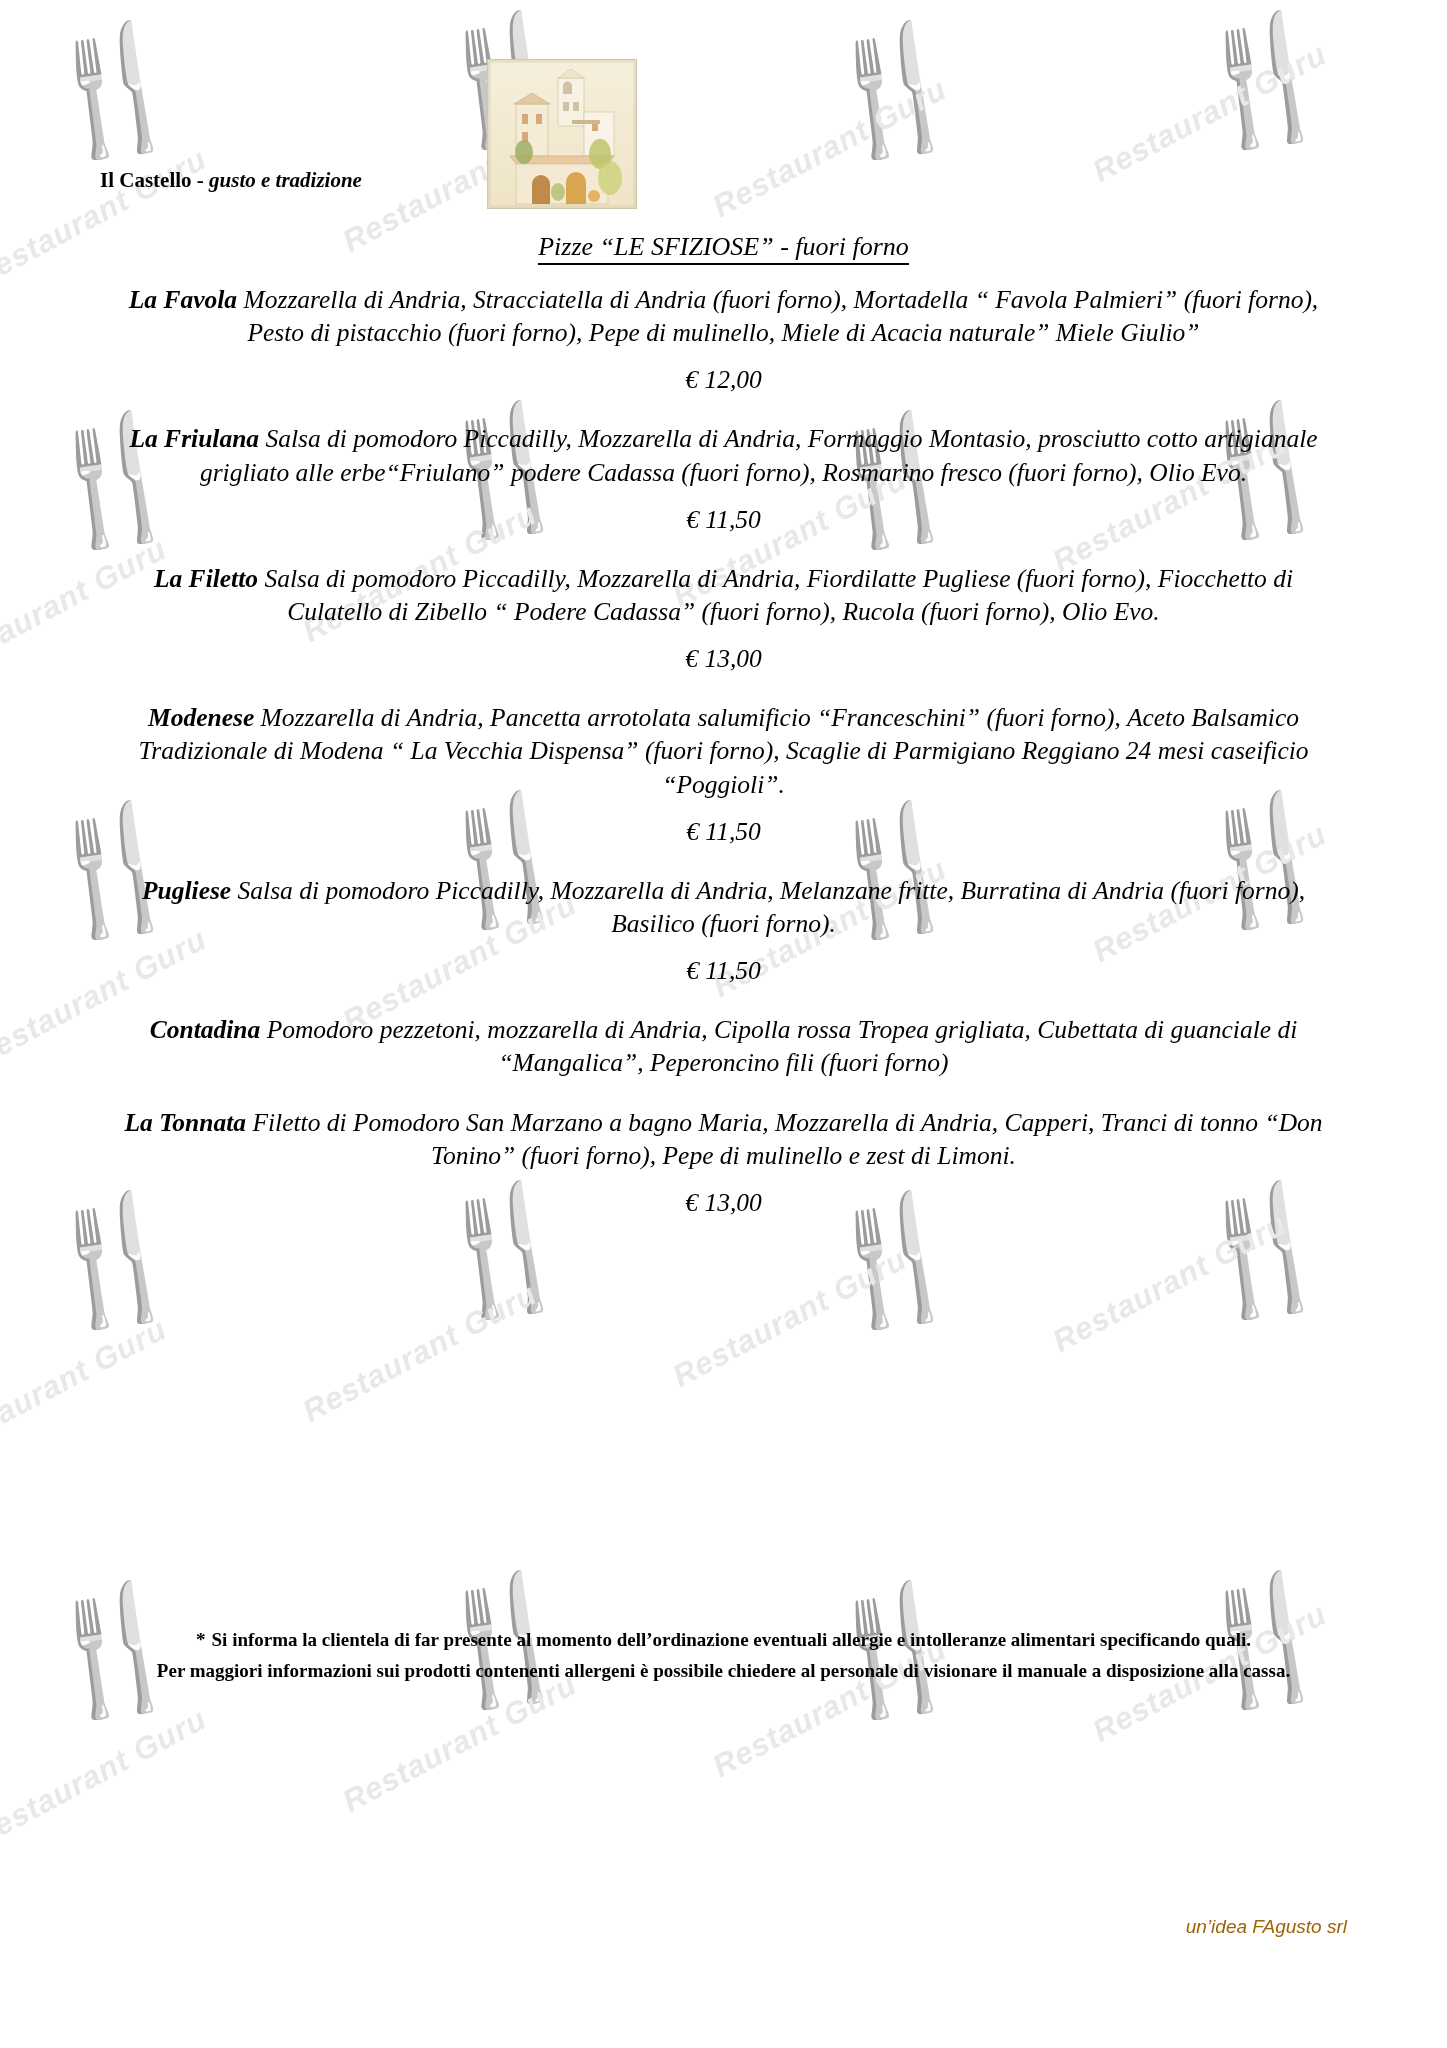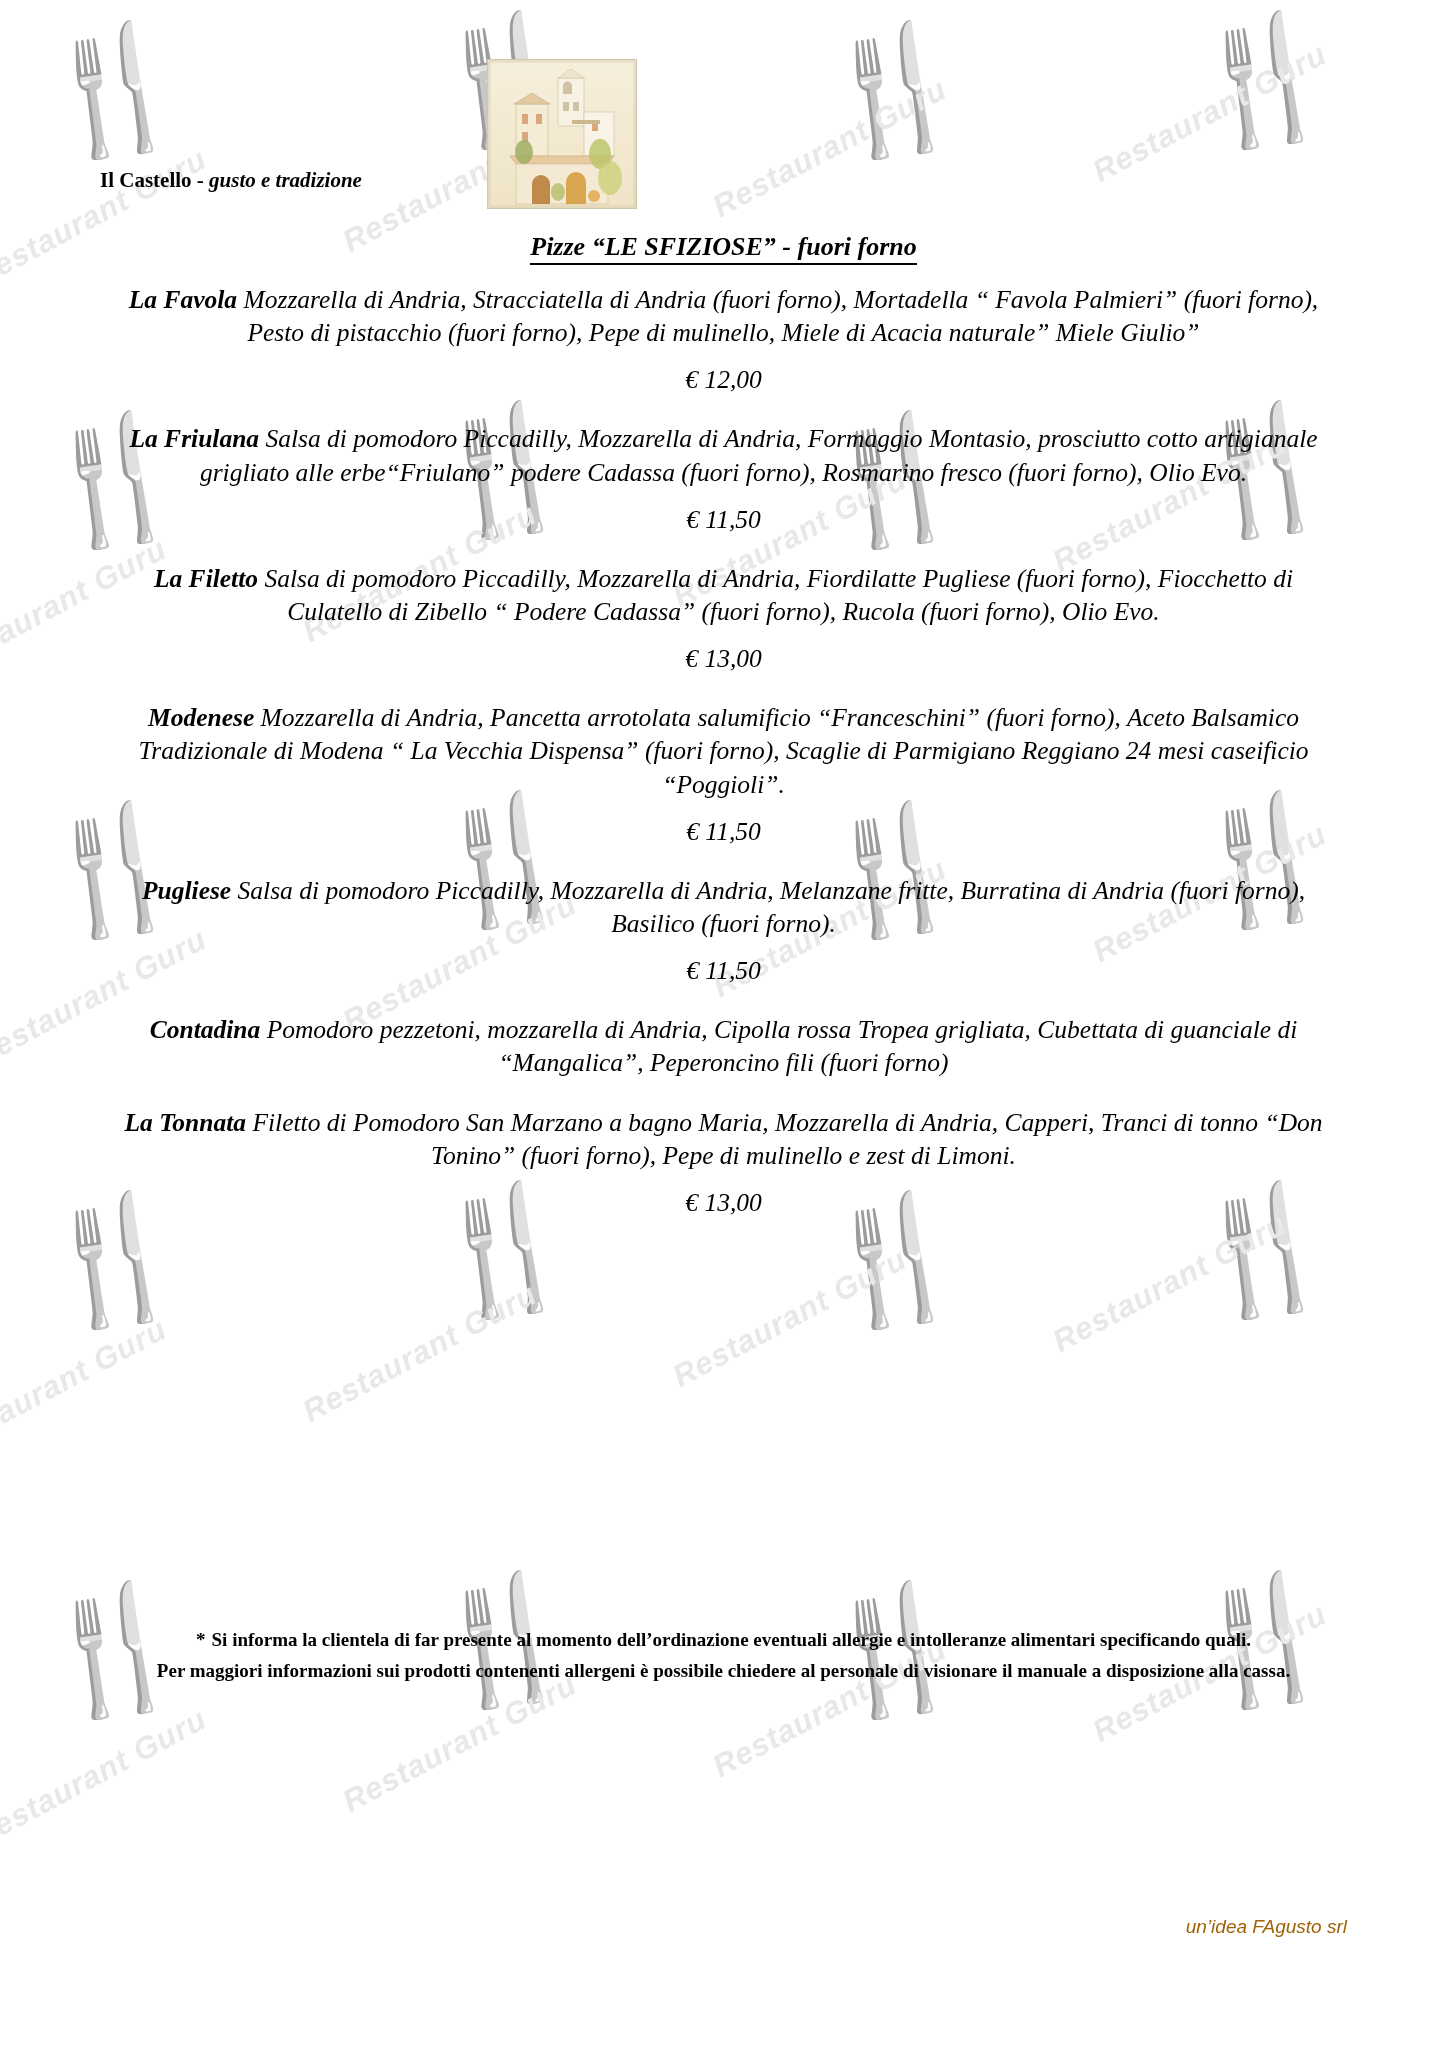--- a/index.html
+++ b/index.html
@@ -84,21 +84,21 @@
   }
   .logo svg { display: block; width: 100%; height: 100%; }
 
   .section-title {
     position: absolute;
     left: 0;
     top: 232px;
     width: 100%;
     text-align: center;
     font-size: 26px;
-    font-weight: bold;
+    font-weight: normal;
     font-style: italic;
   }
   .section-title span {
     border-bottom: 2px solid #000;
     padding-bottom: 2px;
   }
 
   .items {
     position: absolute;
     left: 100px;

